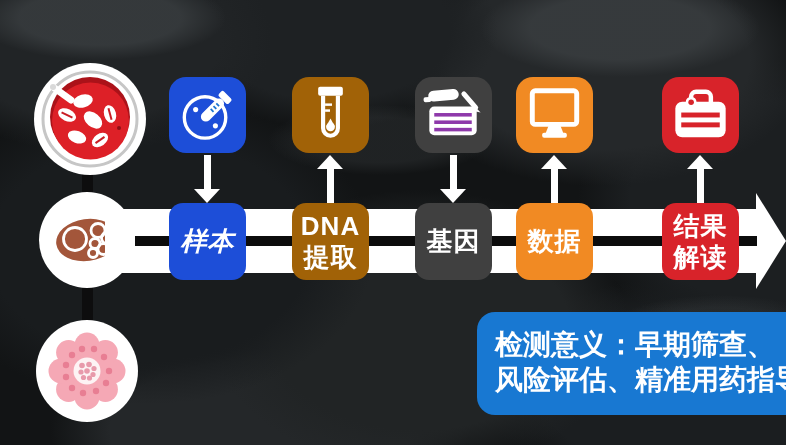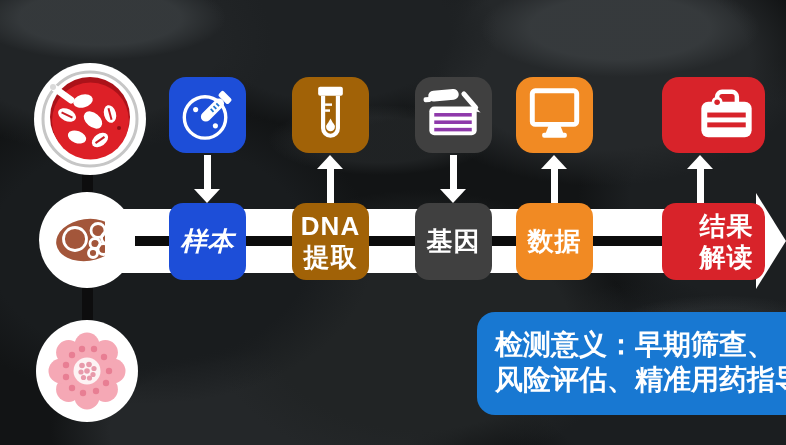--- a/index.html
+++ b/index.html
@@ -38,21 +38,21 @@
     border-top:48px solid transparent;border-bottom:48px solid transparent;border-left:30px solid #ffffff;}
 
   
   .step{position:absolute;top:0;width:77px;height:290px;z-index:5;}
   .icon-box{position:absolute;top:77px;left:0;width:77px;height:76px;border-radius:17px;}
   .icon-box svg{display:block;}
   .label-box{position:absolute;top:203px;left:0;width:77px;height:77px;border-radius:14px;
     display:flex;flex-direction:column;align-items:center;justify-content:center;
     color:#fff;font-weight:bold;font-size:26px;line-height:31px;letter-spacing:1px;text-align:center;}
   .c-blue{background:#1d4ed8;font-style:italic;} .c-green{background:#a16207;} .c-purple{background:#404040;}
-  .c-orange{background:#f18a23;} .c-red{background:#d8232a;padding-left:26px;}
+  .c-orange{background:#f18a23;} .c-red{background:#d8232a;}
 
   .v-arrow{position:absolute;left:25px;top:155px;width:27px;height:48px;}
   .v-arrow .shaft{position:absolute;left:10px;width:7px;background:#fff;}
   .v-arrow .head{position:absolute;left:0;width:0;height:0;border-left:13.5px solid transparent;border-right:13.5px solid transparent;}
   .v-arrow.down .shaft{top:0;height:34px;}
   .v-arrow.down .head{bottom:0;border-top:14px solid #fff;}
   .v-arrow.up .head{top:0;border-bottom:14px solid #fff;}
   .v-arrow.up .shaft{top:14px;height:34px;}
 
   

